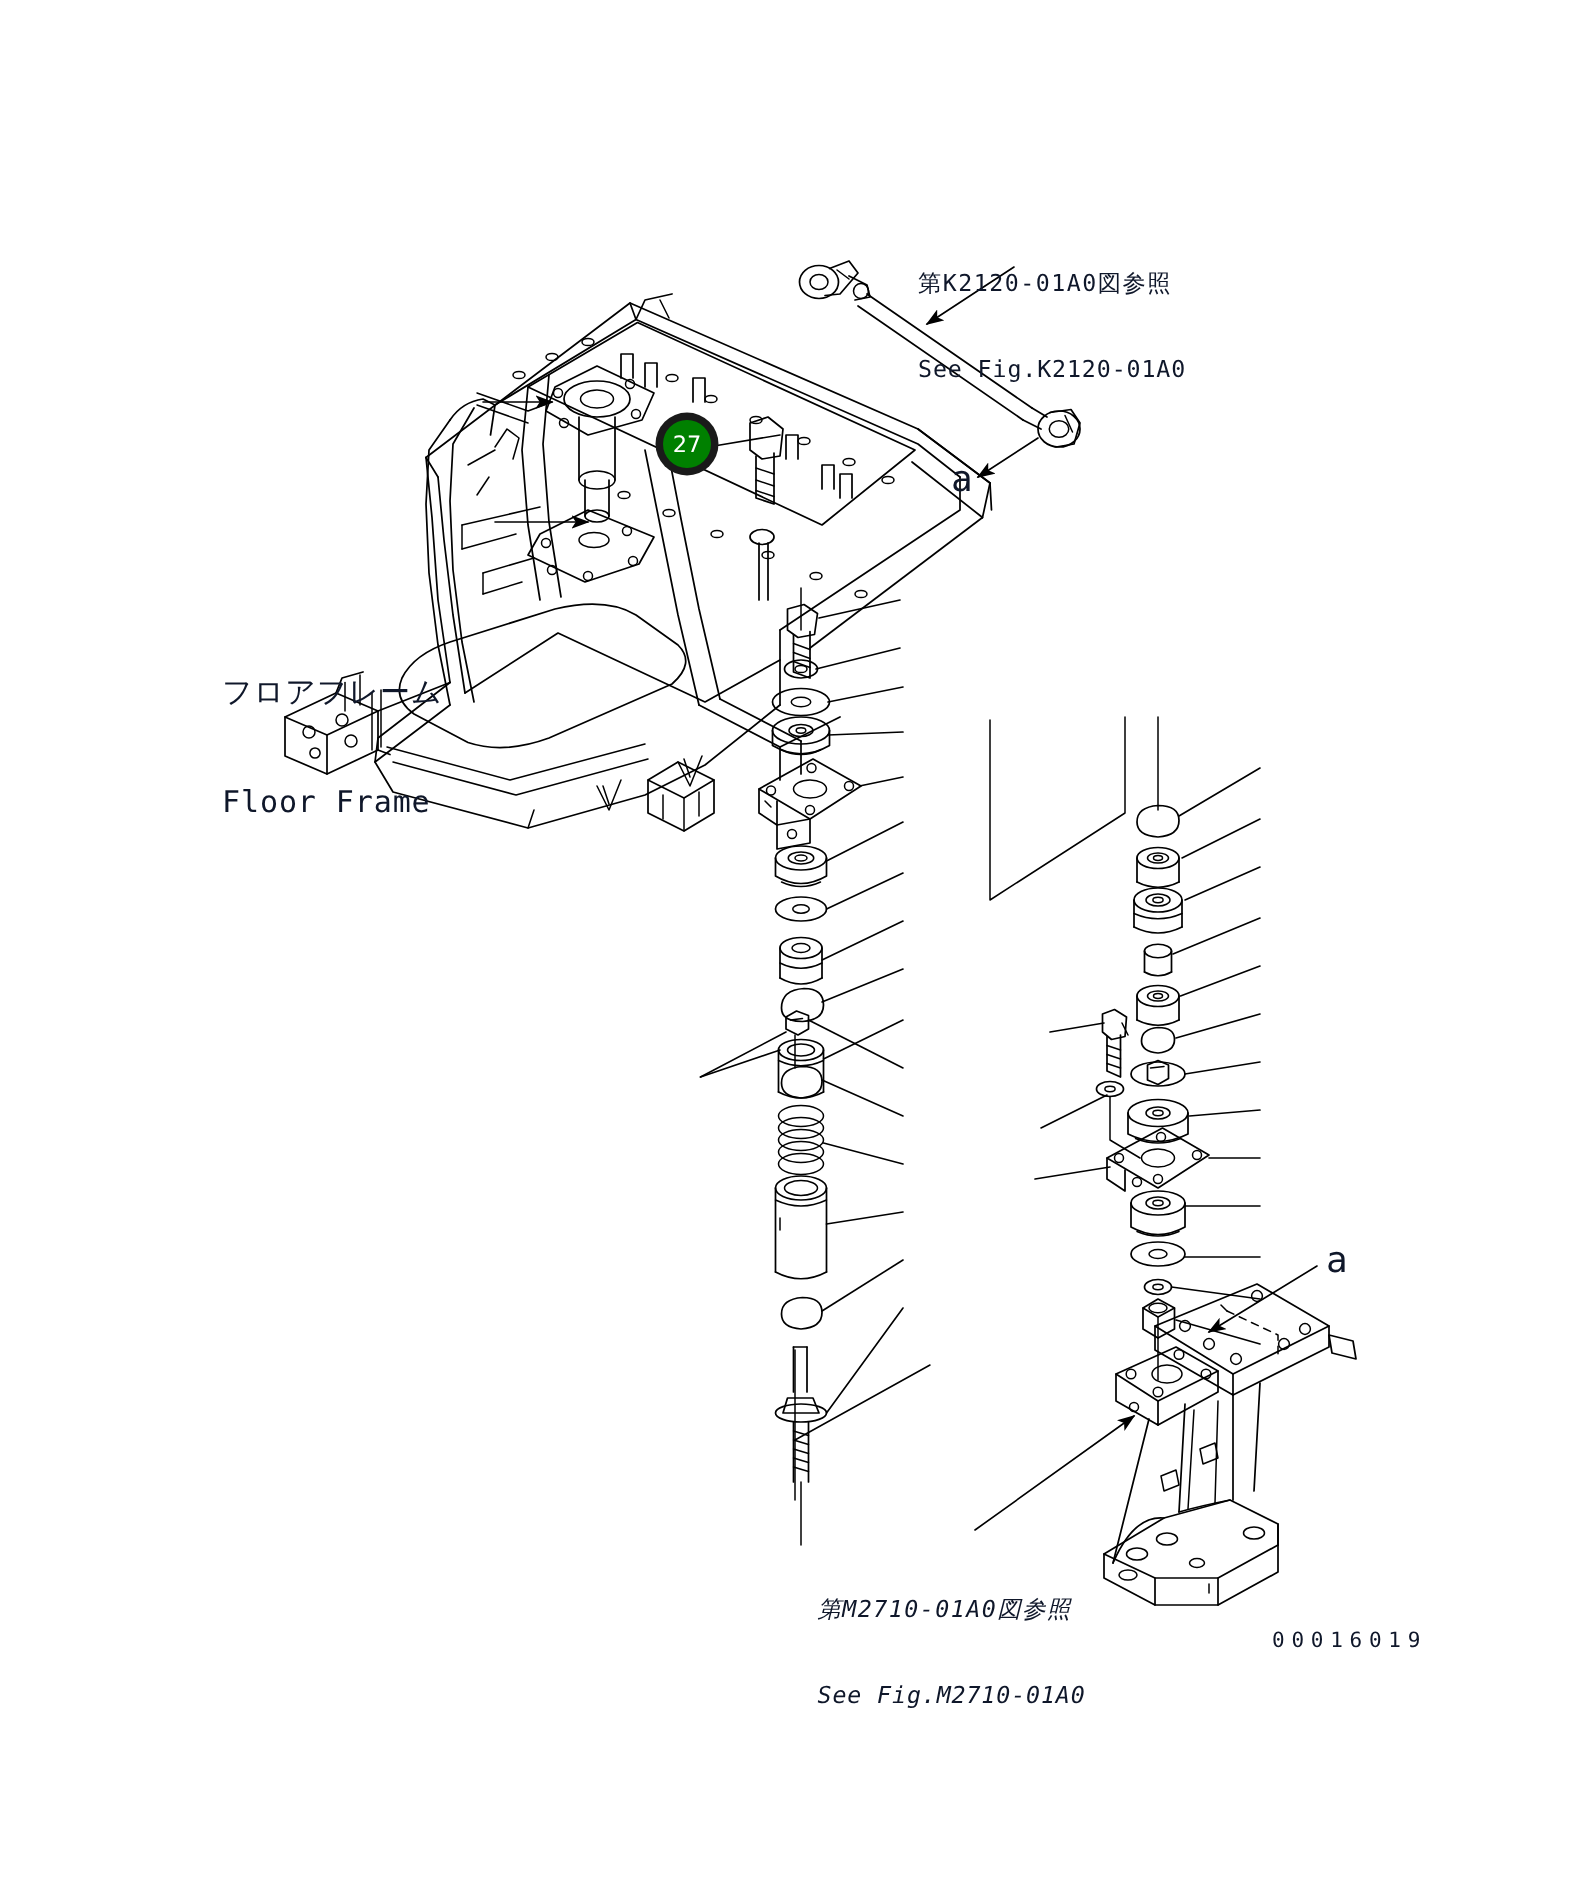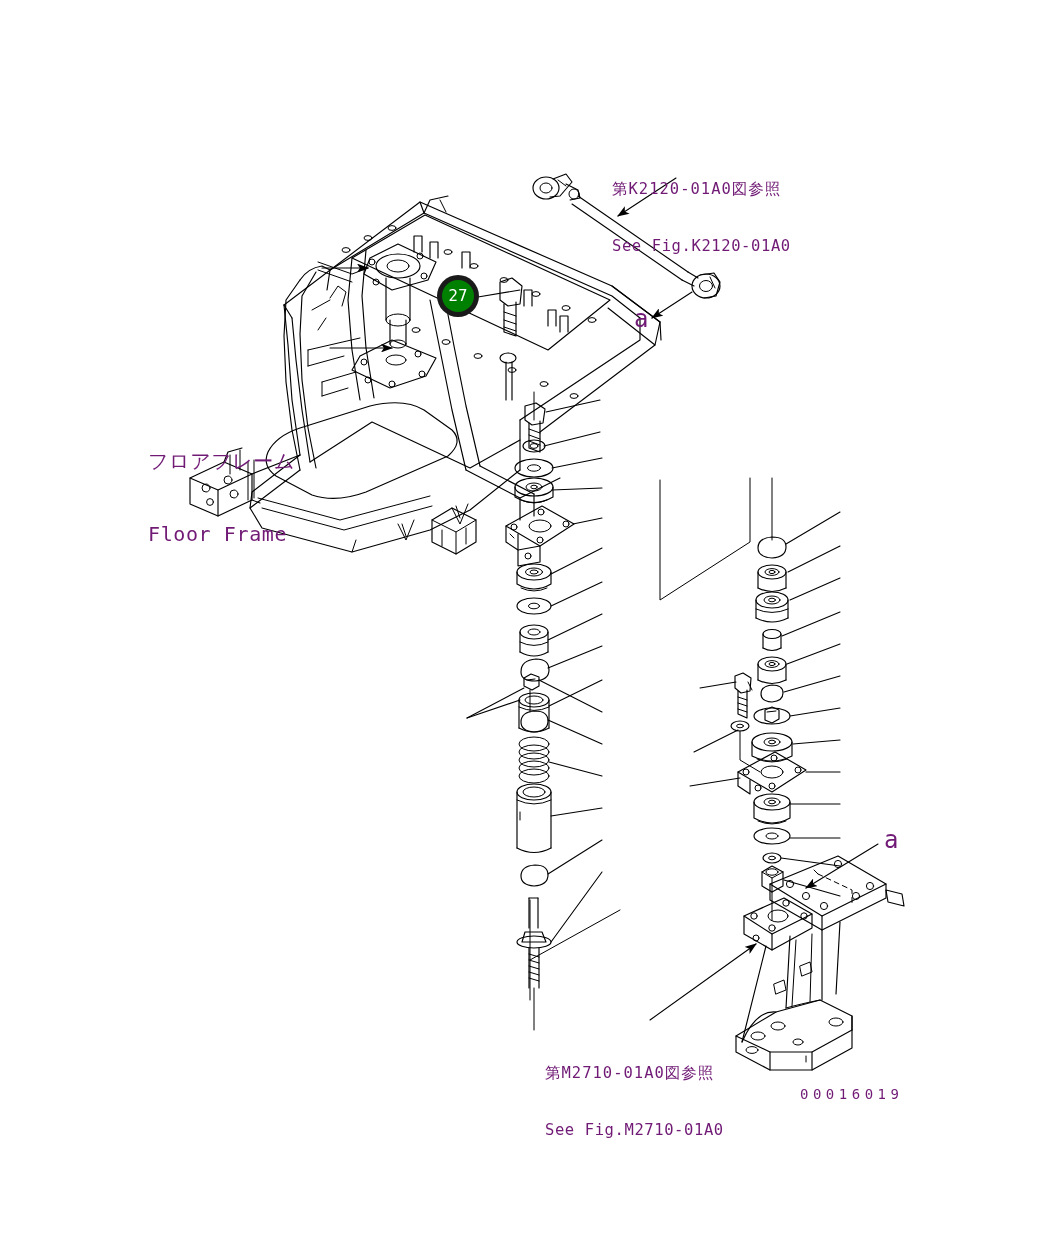--- a/index.html
+++ b/index.html
@@ -25,21 +25,21 @@
   svg#drawing {
     position: absolute;
     left: 0; top: 0;
     width: 1046px;
     height: 1252px;
     display: block;
   }
   .lbl {
     position: absolute;
     font-family: "DejaVu Sans Mono", monospace;
-    color: #701a75;
+    color: #0f172a;
     white-space: pre;
     line-height: 1.22;
   }
   .lbl-ref {
     font-size: 15.5px;
     letter-spacing: 0.6px;
   }
   .lbl-ref .jp { letter-spacing: 1.0px; }
   .lbl-frame {
     font-size: 20px;
@@ -597,24 +597,24 @@
   <div class="lbl lbl-ref" style="left:612px; top:142px;">
     <div class="jp">第K2120-01A0図参照</div>
     <div>See Fig.K2120-01A0</div>
   </div>
 
   <div class="lbl lbl-frame" style="left:148px; top:400px;">
     <div class="jp">フロアフレーム</div>
     <div>Floor Frame</div>
   </div>
 
-  <div class="lbl lbl-ref" style="left:545px; top:1026px;">
+  <div class="lbl lbl-ref" style="left:545px; top:1026px;font-style:italic;">
     <div class="jp">第M2710-01A0図参照</div>
     <div>See Fig.M2710-01A0</div>
   </div>
 
   <div class="lbl lbl-a" style="left:634px; top:305px;">a</div>
 
   <div class="lbl lbl-a" style="left:884px; top:826px;">a</div>
 
-  <div class="lbl lbl-dwg" style="left:800px; top:1086px;">00016019</div>
+  <div class="lbl lbl-dwg" style="left:848px; top:1086px;">00016019</div>
 
 </div>
 
 </body></html>

